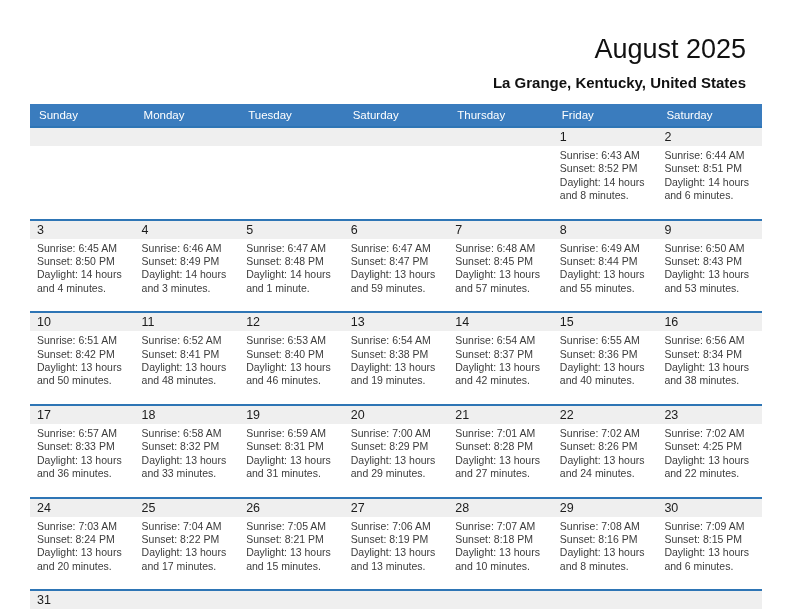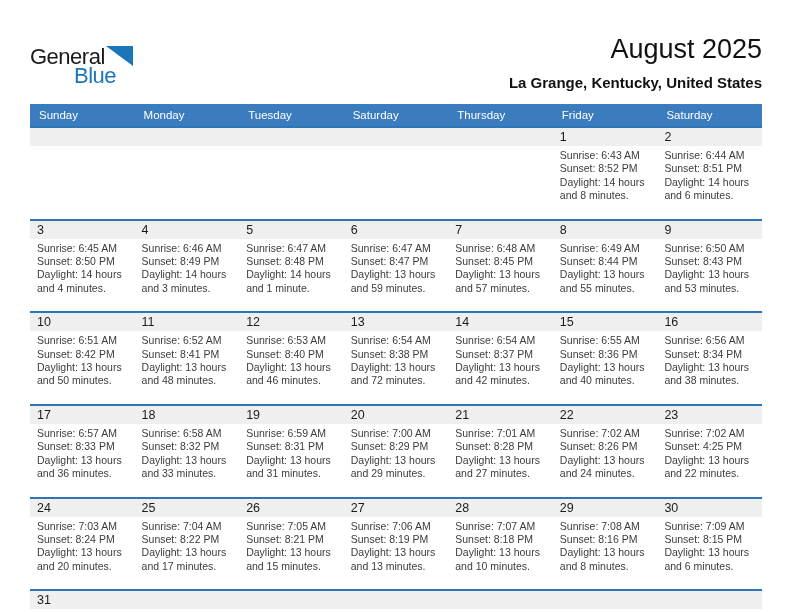--- a/index.html
+++ b/index.html
@@ -18,21 +18,21 @@
     width:792px;height:612px;
     background:#ffffff;
     overflow:hidden;
   }
   
   .logo{position:absolute;left:30px;top:44px;width:120px;}
   .logo-line1{font-size:22px;color:#1a1a1a;letter-spacing:-0.5px;position:relative;display:inline-block;}
   .logo-triangle{position:absolute;left:100%;top:2px;margin-left:1px;}
   .logo-line2{font-size:22px;color:var(--logo-blue);letter-spacing:-0.5px;margin:-7px 0 0 44px;}
   
-  .title-block{position:absolute;right:30px;top:34px;text-align:right;}
+  .title-block{position:absolute;right:46px;top:34px;text-align:right;}
   .page-title{font-size:27px;font-weight:400;color:#111111;}
   .page-subtitle{font-size:15px;font-weight:700;color:#111111;margin-top:9px;}
   
   .calendar{position:absolute;left:30px;top:104px;width:732px;}
   .weekday-header{
     display:grid;grid-template-columns:repeat(7,1fr);
     background:var(--header-bg);height:22px;align-items:center;
   }
   .weekday-cell{
     color:#ffffff;font-size:11.5px;padding-left:9px;
@@ -54,29 +54,20 @@
   .cell-line{
     font-size:10.5px;line-height:13.4px;color:var(--text-body);
     white-space:nowrap;
   }
 </style>
 </head>
 <body>
 
 <div class="page">
 
-  <div class="logo">
-    <div class="logo-line1">
-      <span>General</span>
-      <svg class="logo-triangle" width="27" height="20" viewBox="0 0 27 20" aria-hidden="true">
-        <polygon points="0,0 27,0 27,20" fill="#1B75BB"></polygon>
-      </svg>
-    </div>
-    <div class="logo-line2">Blue</div>
-  </div>
 
   <div class="title-block">
     <div class="page-title">August 2025</div>
     <div class="page-subtitle">La Grange, Kentucky, United States</div>
   </div>
 
   <div class="calendar">
     <div class="weekday-header">
       <div class="weekday-cell">Sunday</div>
       <div class="weekday-cell">Monday</div>
@@ -219,21 +210,21 @@
               <div class="cell-line">Daylight: 13 hours</div>
               <div class="cell-line">and 46 minutes.</div>
             </div>
           </div>
           <div class="cell">
             <div class="day-band">13</div>
             <div class="cell-body">
               <div class="cell-line">Sunrise: 6:54 AM</div>
               <div class="cell-line">Sunset: 8:38 PM</div>
               <div class="cell-line">Daylight: 13 hours</div>
-              <div class="cell-line">and 72 minutes.</div>
+              <div class="cell-line">and 19 minutes.</div>
             </div>
           </div>
           <div class="cell">
             <div class="day-band">14</div>
             <div class="cell-body">
               <div class="cell-line">Sunrise: 6:54 AM</div>
               <div class="cell-line">Sunset: 8:37 PM</div>
               <div class="cell-line">Daylight: 13 hours</div>
               <div class="cell-line">and 42 minutes.</div>
             </div>

